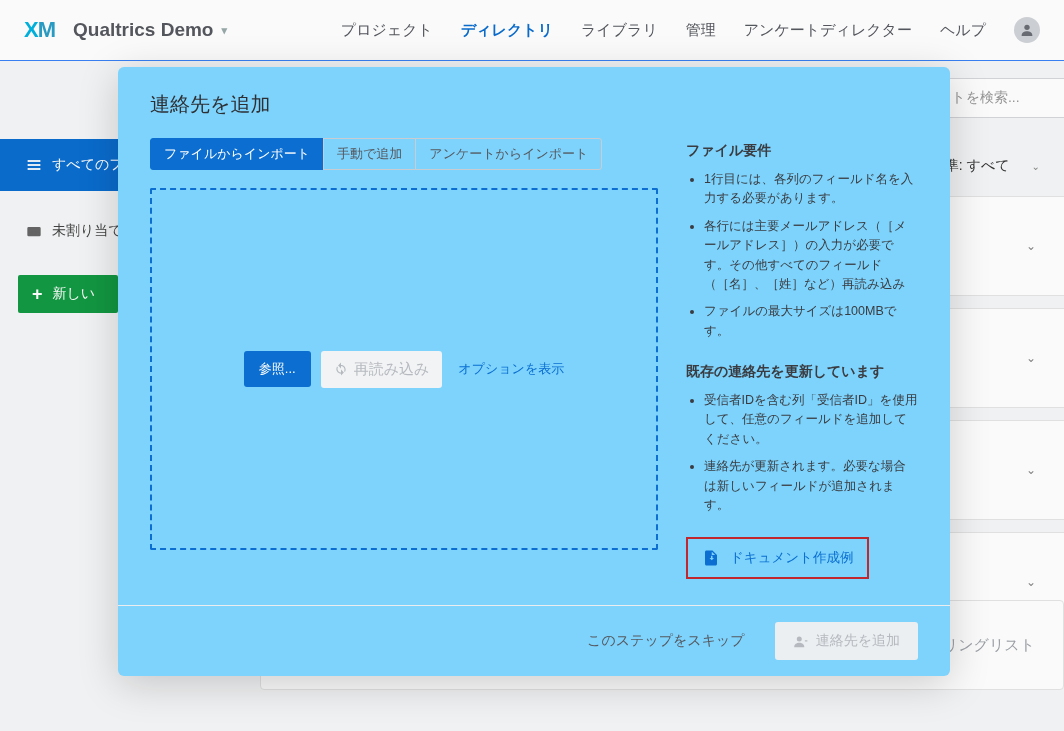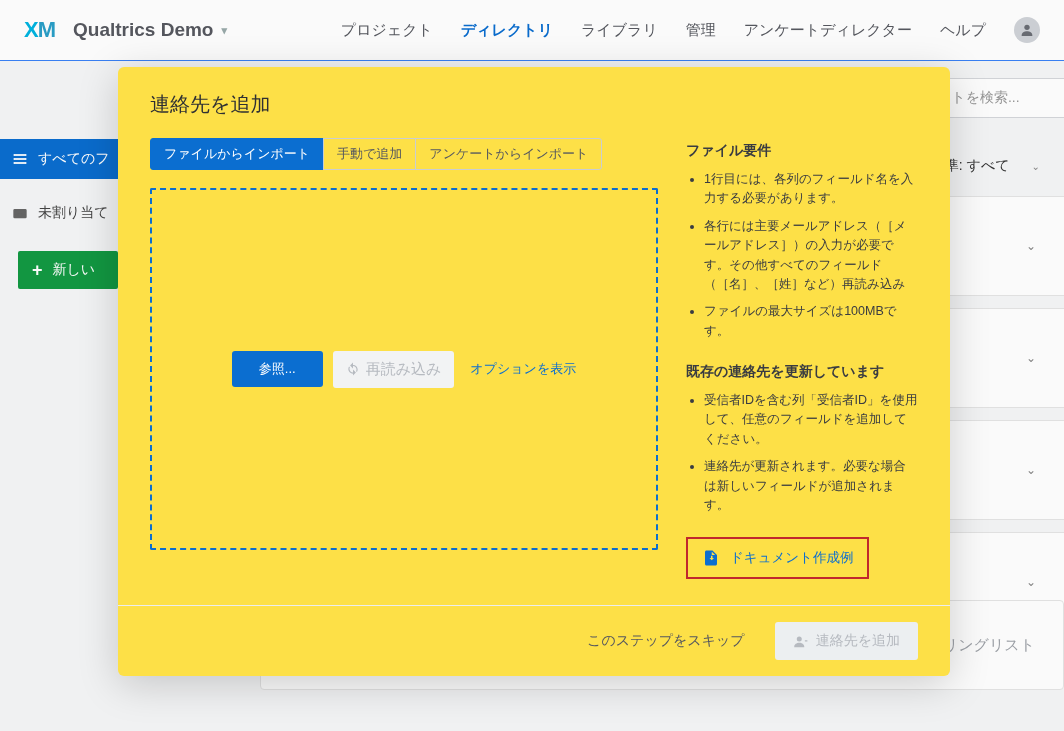--- a/index.html
+++ b/index.html
@@ -15,21 +15,21 @@
 .nav-link.active { color: #0b6ed0; font-weight: 600; }
 .nav-avatar { width: 26px; height: 26px; border-radius: 50%; background: #d0d3d8; margin-left: 28px; display: flex; align-items: center; justify-content: center; }
 .nav-avatar svg { width: 16px; height: 16px; fill: #6b6e75; }
 
 .bg-page { position: absolute; top: 61px; left: 0; right: 0; bottom: 0; }
 .search-bar { position: absolute; top: 17px; right: 0; width: 140px; height: 40px; background: #fff; border: 1px solid #d5d7db; border-right: none; border-radius: 4px 0 0 4px; display: flex; align-items: center; padding: 0 12px; color: #999; font-size: 14px; }
 .filter-bar { position: absolute; top: 93px; right: 0; height: 24px; display: flex; align-items: center; font-size: 14px; color: #333; gap: 16px; }
 .filter-caret { margin-left: 6px; margin-right: 24px; font-size: 10px; color: #888; }
 
 .sidebar { position: absolute; top: 78px; left: 0; width: 130px; }
-.sidebar-item { height: 40px; display: flex; align-items: center; padding-left: 12px; font-size: 14px; color: #444; cursor: pointer; }
+.sidebar-item { height: 52px; display: flex; align-items: center; padding-left: 26px; font-size: 14px; color: #444; cursor: pointer; }
 .sidebar-item.active { background: #0b6ed0; color: #fff; }
 .sidebar-item svg { width: 16px; height: 16px; margin-right: 10px; }
 .sidebar-item.active svg { fill: #fff; stroke: #fff; }
 .sidebar-item:not(.active) svg { fill: #666; stroke: #666; }
 .sidebar-gap { height: 14px; }
 .new-btn { margin: 18px 0 0 18px; background: #139a43; color: #fff; height: 38px; width: 100px; display: flex; align-items: center; padding-left: 14px; font-size: 14px; border-radius: 2px; cursor: pointer; }
 .new-btn .plus { font-size: 18px; font-weight: 700; margin-right: 10px; }
 
 .bg-cards { position: absolute; top: 135px; right: 0; width: 800px; }
 .bg-card { background: #fff; border: 1px solid #e5e5e5; border-right: none; border-radius: 4px 0 0 4px; height: 100px; margin-bottom: 12px; display: flex; align-items: center; justify-content: flex-end; padding-right: 28px; }
@@ -39,33 +39,33 @@
 .list-icon svg { width: 20px; height: 20px; fill: #fff; }
 .list-title { font-size: 15px; color: #333; font-weight: 500; }
 .list-sub { font-size: 12px; color: #999; margin-top: 3px; }
 .list-spacer { flex: 1; }
 .list-labelcol { color: #9fa3a9; font-size: 13px; margin-bottom: 2px; }
 .list-count { font-size: 30px; color: #9fa3a9; font-weight: 300; }
 .list-col { text-align: center; margin: 0 40px; }
 .list-type { font-size: 15px; color: #9fa3a9; }
 
 .backdrop { position: absolute; inset: 0; background: rgba(0,0,0,0.02); }
-.modal { position: absolute; top: 67px; left: 118px; width: 832px; background: #fde047; border-radius: 6px; box-shadow: 0 8px 40px rgba(0,0,0,0.18); }
+.modal { position: absolute; top: 67px; left: 118px; width: 832px; background: #7dd3fc; border-radius: 6px; box-shadow: 0 8px 40px rgba(0,0,0,0.18); }
 .modal-header { padding: 24px 32px 20px; }
 .modal-title { font-size: 20px; color: #2e2f33; font-weight: 400; }
 .modal-body { padding: 0 32px 26px; display: flex; }
 .modal-left { flex: 1; margin-right: 28px; }
 .tabs { display: flex; margin-bottom: 18px; }
 .tab { border: 1px solid #c9cdd2; padding: 6px 13px; font-size: 13px; color: #56585f; cursor: pointer; margin-left: -1px; }
 .tab:first-child { margin-left: 0; border-radius: 3px 0 0 3px; }
 .tab:last-child { border-radius: 0 3px 3px 0; }
 .tab.active { background: #0b6ed0; border-color: #0b6ed0; color: #fff; }
 .dropzone { border: 2px dashed #0b6ed0; border-radius: 2px; height: 362px; display: flex; align-items: center; justify-content: center; }
 .drop-inner { display: flex; align-items: center; }
-.btn-browse { background: #0b6ed0; color: #fff; border: none; border-radius: 3px; padding: 9px 27px; font-size: 13px; cursor: pointer; font-weight: 500; }
+.btn-browse { background: #0b6ed0; color: #fff; border: none; border-radius: 3px; padding: 9px 15px; font-size: 13px; cursor: pointer; font-weight: 500; }
 .btn-reload { background: #f2f3f4; color: #b6bac0; border: none; border-radius: 3px; padding: 9px 13px; font-size: 15px; margin-left: 10px; cursor: default; display: flex; align-items: center; }
 .btn-reload svg { width: 14px; height: 14px; margin-right: 6px; fill: #b6bac0; }
 .link-show { color: #0b6ed0; font-size: 13px; margin-left: 16px; cursor: pointer; }
 
 .modal-right { width: 232px; font-size: 13px; color: #3a3c41; }
 .req-title { font-weight: 600; margin-bottom: 10px; margin-top: 4px; font-size: 14px; }
 .req-list { list-style: disc; padding-left: 18px; margin-bottom: 22px; }
 .req-list li { margin-bottom: 8px; line-height: 1.55; font-size: 12.5px; }
 .doc-link { border: 2px solid #c1272d; padding: 10px 14px; display: inline-flex; align-items: center; cursor: pointer; }
 .doc-link svg { width: 18px; height: 18px; margin-right: 10px; fill: #0b6ed0; }

